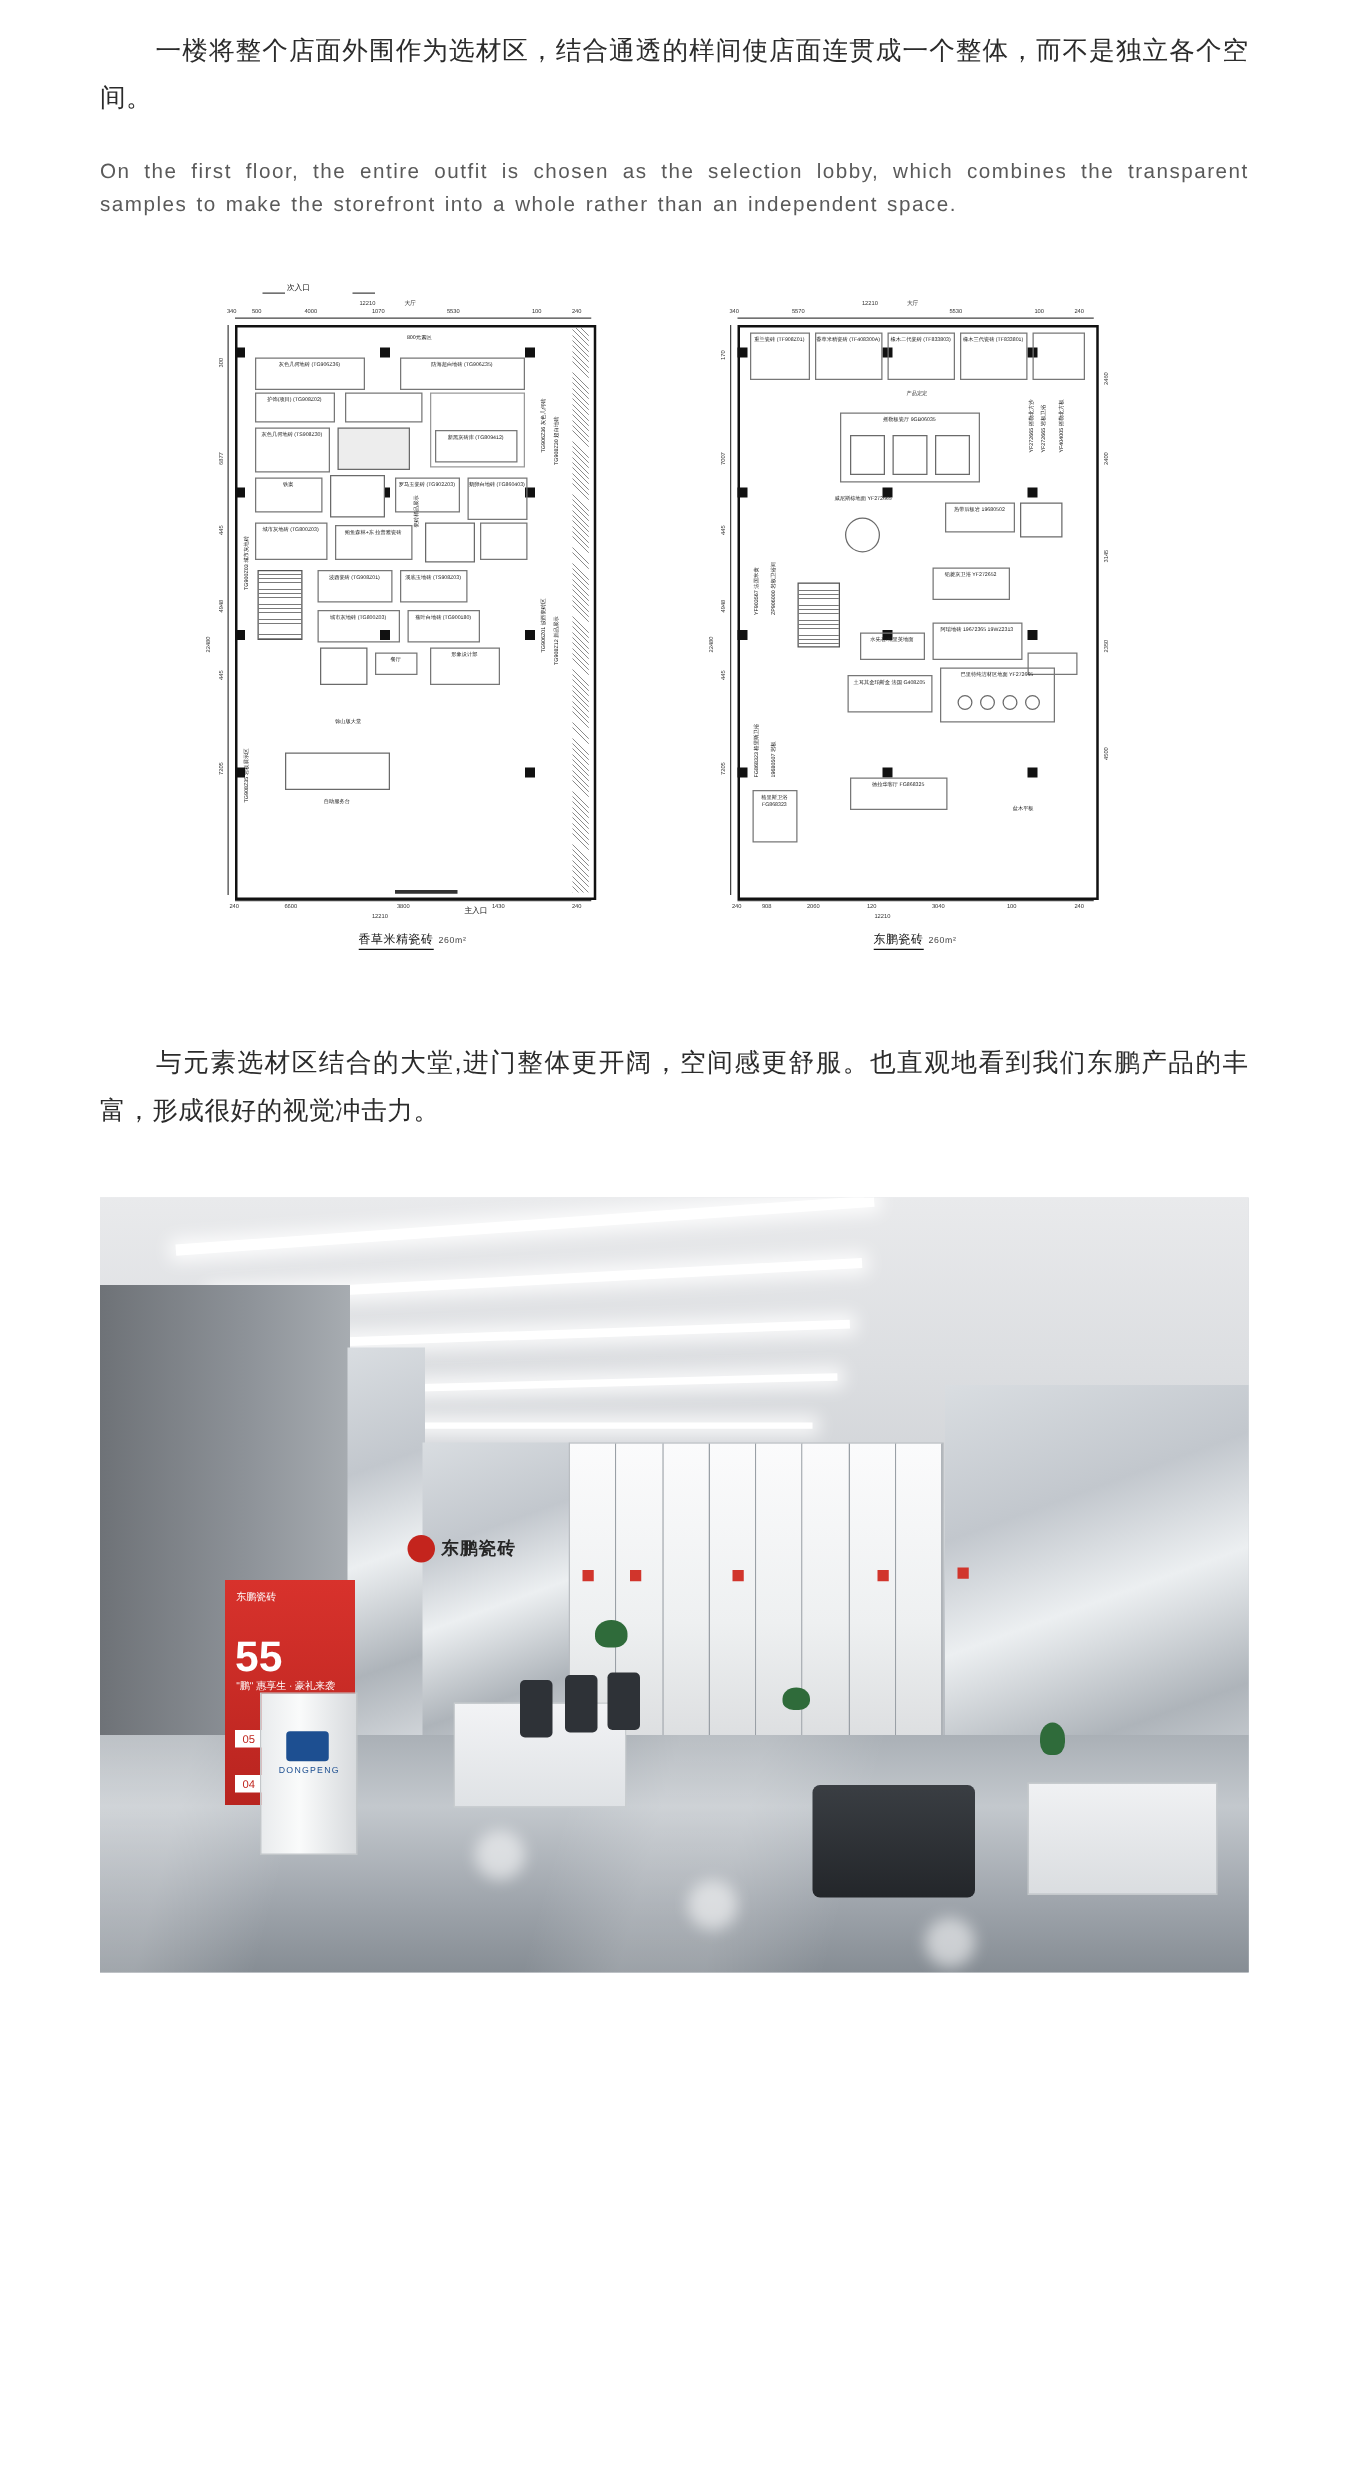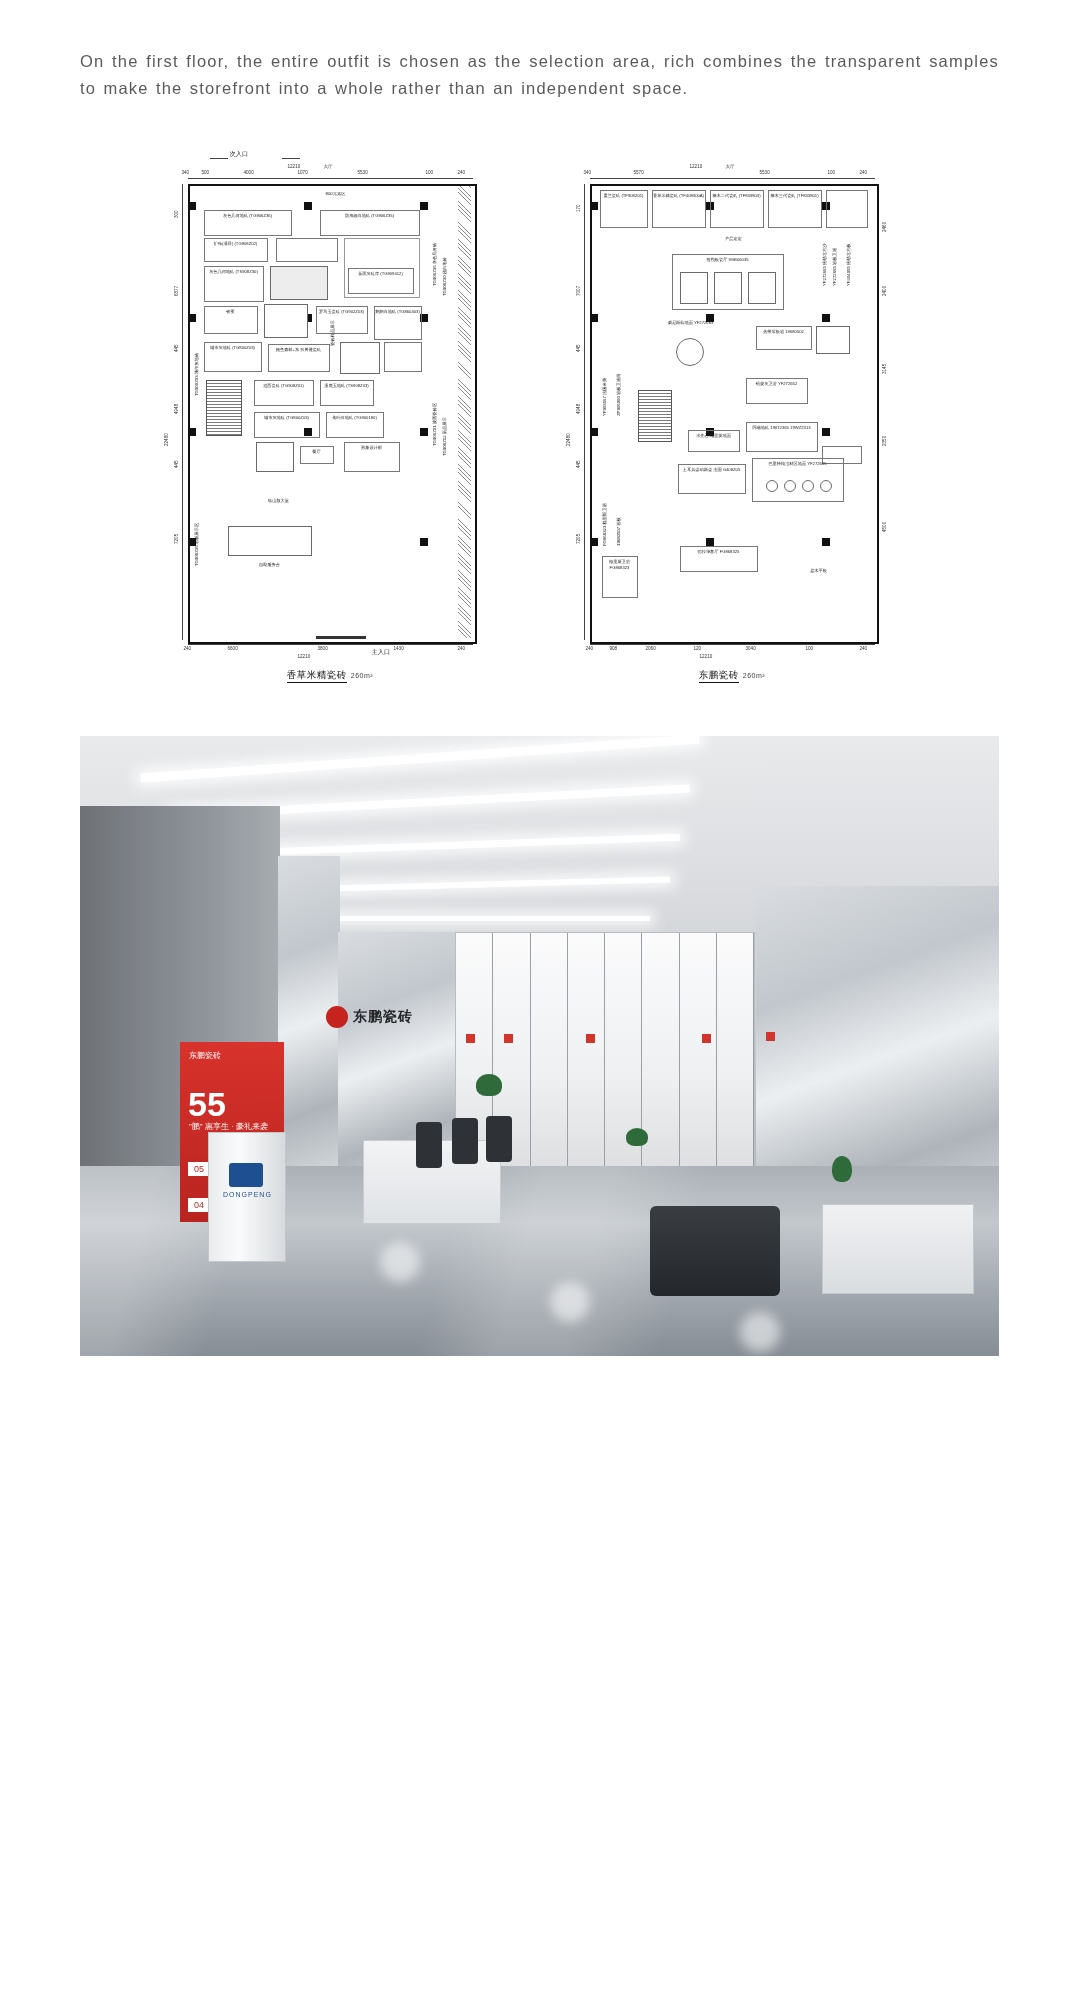--- a/index.html
+++ b/index.html
@@ -263,22 +263,23 @@
   }
   .red-sq {
     position: absolute; width: 9px; height: 9px; background: #d1352c;
   }
 </style>
 </head>
 <body>
 
 <div class="page">
 
-
-  <p class="para-en">On the first floor, the entire outfit is chosen as the selection area, rich combines the transparent samples to make the storefront into a whole rather than an independent space.</p>
+  <p class="para-cn"><span class="indent"></span><span>一楼将整个店面外围作为选材区，结合通透的样间使店面连贯成一个整体，而不是独立各个空间。</span></p>
+
+  <p class="para-en">On the first floor, the entire outfit is chosen as the selection lobby, which combines the transparent samples to make the storefront into a whole rather than an independent space.</p>
 
   <div class="plan-wrap">
     <div class="plan-box">
 
       <div class="plan left">
 
         <div class="pl-entry" style="left:72px; top:4px;">次入口</div>
 
         <div class="pl-tick" style="left:52px; top:12px; width:18px; height:0.8px;"></div>
         <div class="pl-tick" style="left:124px; top:12px; width:18px; height:0.8px;"></div>
@@ -503,20 +504,21 @@
         <div class="pl-dim" style="left:246px; top:500px;">100</div>
         <div class="pl-dim" style="left:300px; top:500px;">240</div>
         <div class="pl-dim" style="left:140px; top:508px;">12210</div>
 
         <div class="pl-title"><u>东鹏瓷砖</u><span class="sq">260m²</span></div>
       </div>
 
     </div>
   </div>
 
+  <p class="para-cn" style="margin-top:70px;"><span class="indent"></span><span>与元素选材区结合的大堂,进门整体更开阔，空间感更舒服。也直观地看到我们东鹏产品的丰富，形成很好的视觉冲击力。</span></p>
 
 
   <div class="photo-wrap">
     <div class="photo">
 
       <div class="ceil"></div>
       <div class="ceil-strip" style="left:60px; top:18px; width:560px; height:9px; transform: rotate(-4deg);"></div>
       <div class="ceil-strip" style="left:90px; top:62px; width:520px; height:8px; transform: rotate(-3deg);"></div>
       <div class="ceil-strip" style="left:130px; top:106px; width:470px; height:7px; transform: rotate(-2deg);"></div>
       <div class="ceil-strip" style="left:170px; top:146px; width:420px; height:6px; transform: rotate(-1.5deg);"></div>

